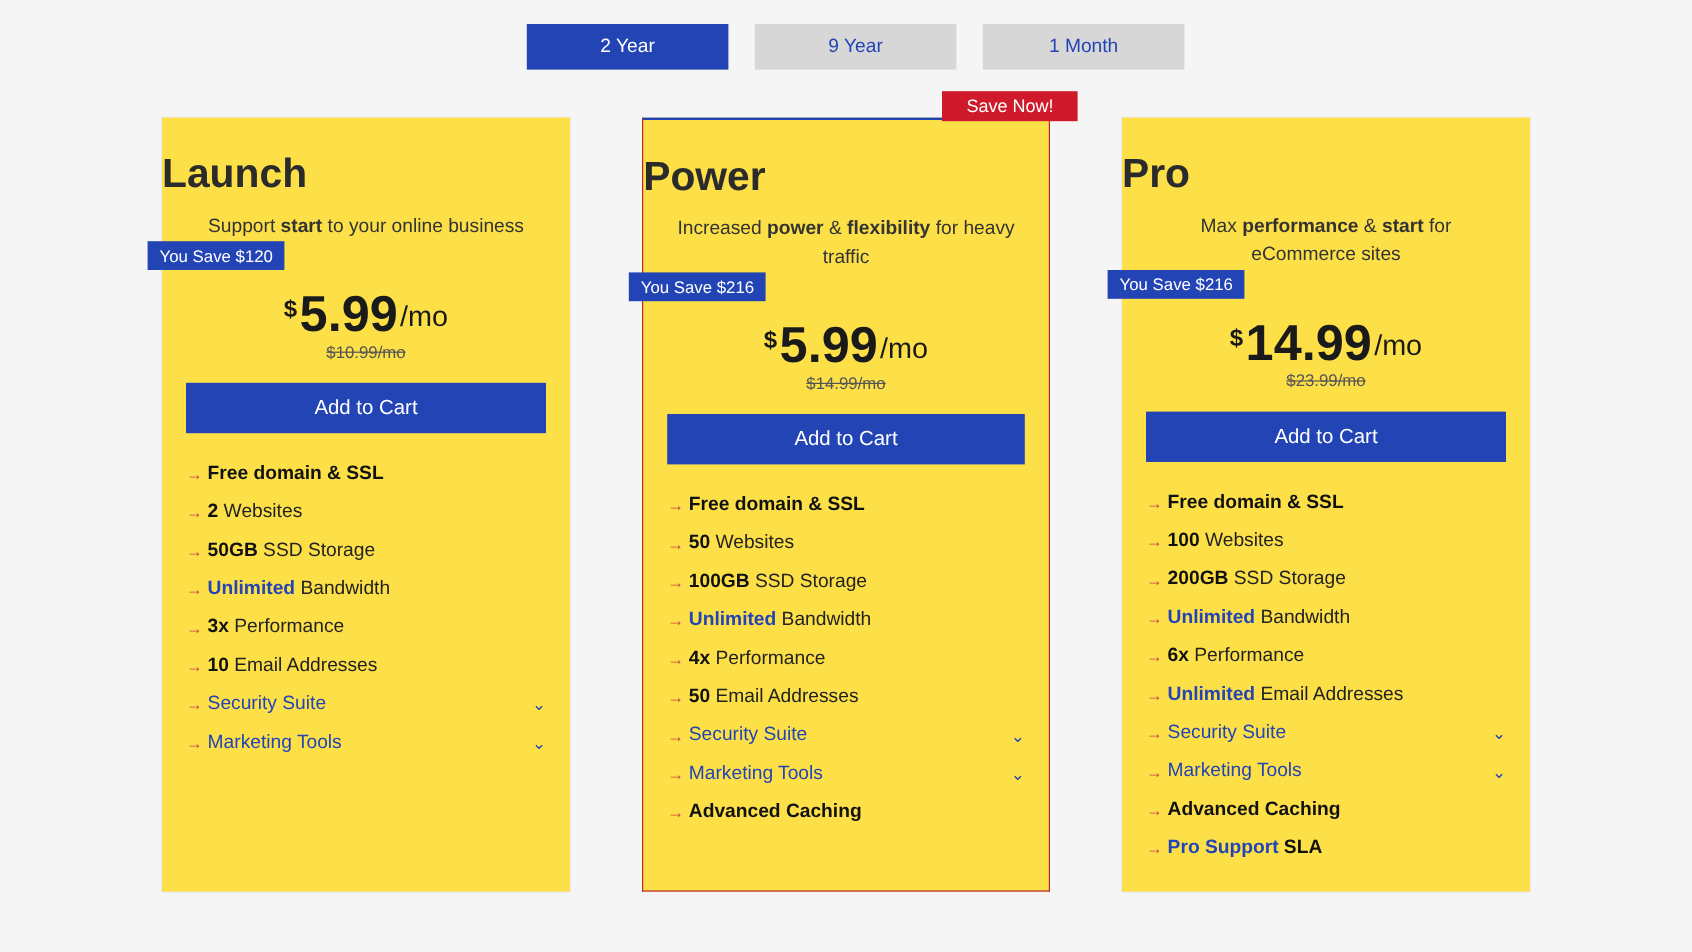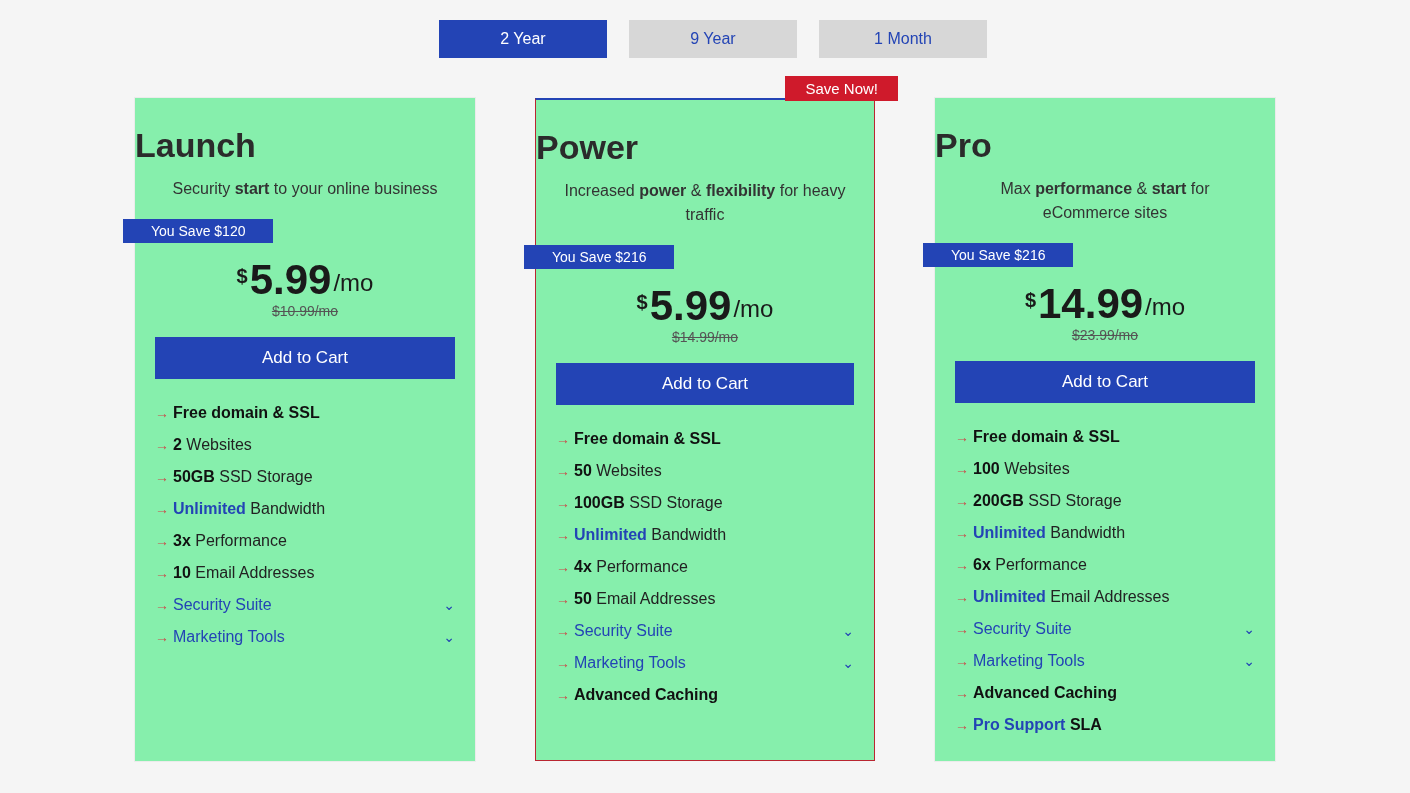--- a/index.html
+++ b/index.html
@@ -36,21 +36,21 @@
   }
   .plans {
     display: flex;
     justify-content: center;
     gap: 60px;
     max-width: 1260px;
     margin: 0 auto;
   }
   .plan {
     width: 340px;
-    background: #86efac;
+    background: #fde047;
     position: relative;
     padding-bottom: 20px;
     box-shadow: 0 0 0 1px rgba(0,0,0,.04);
   }
   .plan.highlight {
     border: 1.5px solid #b92631;
     box-shadow: none;
   }
   .plan.highlight.blue-top {
     border-top: 2px solid #2344b5;
@@ -77,23 +77,22 @@
     font-size: 16px;
     color: #333;
     padding: 12px 28px 0 28px;
     line-height: 1.5;
   }
   .plan-sub b { font-weight: 700; }
   .save-badge {
     background: #2344b5;
     color: #fff;
     font-size: 14px;
-    padding: 4px 28px;
+    padding: 4px 10px;
     display: inline-block;
-    margin-top: 18px;
     margin-left: -12px;
   }
   .price-wrap {
     text-align: center;
     padding-top: 16px;
   }
   .price {
     display: inline-flex;
     align-items: flex-start;
     justify-content: center;
@@ -167,21 +166,21 @@
 </style>
 </head>
 <body>
 
 <div class="tabs" id="tabs">
     <button class="tab active">2 Year</button>
     <button class="tab inactive">9 Year</button>
     <button class="tab inactive">1 Month</button>
   </div>
 <div class="plans" id="plans">
-    <div class="plan"><div class="plan-title">Launch</div><div class="plan-sub"><span>Security </span><b>start</b><span> to your online business</span></div><div class="save-badge">You Save $120</div><div class="price-wrap"><div class="price">
+    <div class="plan"><div class="plan-title">Launch</div><div class="plan-sub"><span>Support </span><b>start</b><span> to your online business</span></div><div class="save-badge">You Save $120</div><div class="price-wrap"><div class="price">
           <span class="cur">$</span>
           <span class="amt">5.99</span>
           <span class="per">/mo</span>
         </div><div class="old-price">$10.99/mo</div></div><button class="cart-btn">Add to Cart</button><ul class="features">
         <li class="strong-all">
           <span class="arrow">→</span>
           <span class="txt">Free domain &amp; SSL</span>
         </li>
         <li>
           <span class="arrow">→</span>

